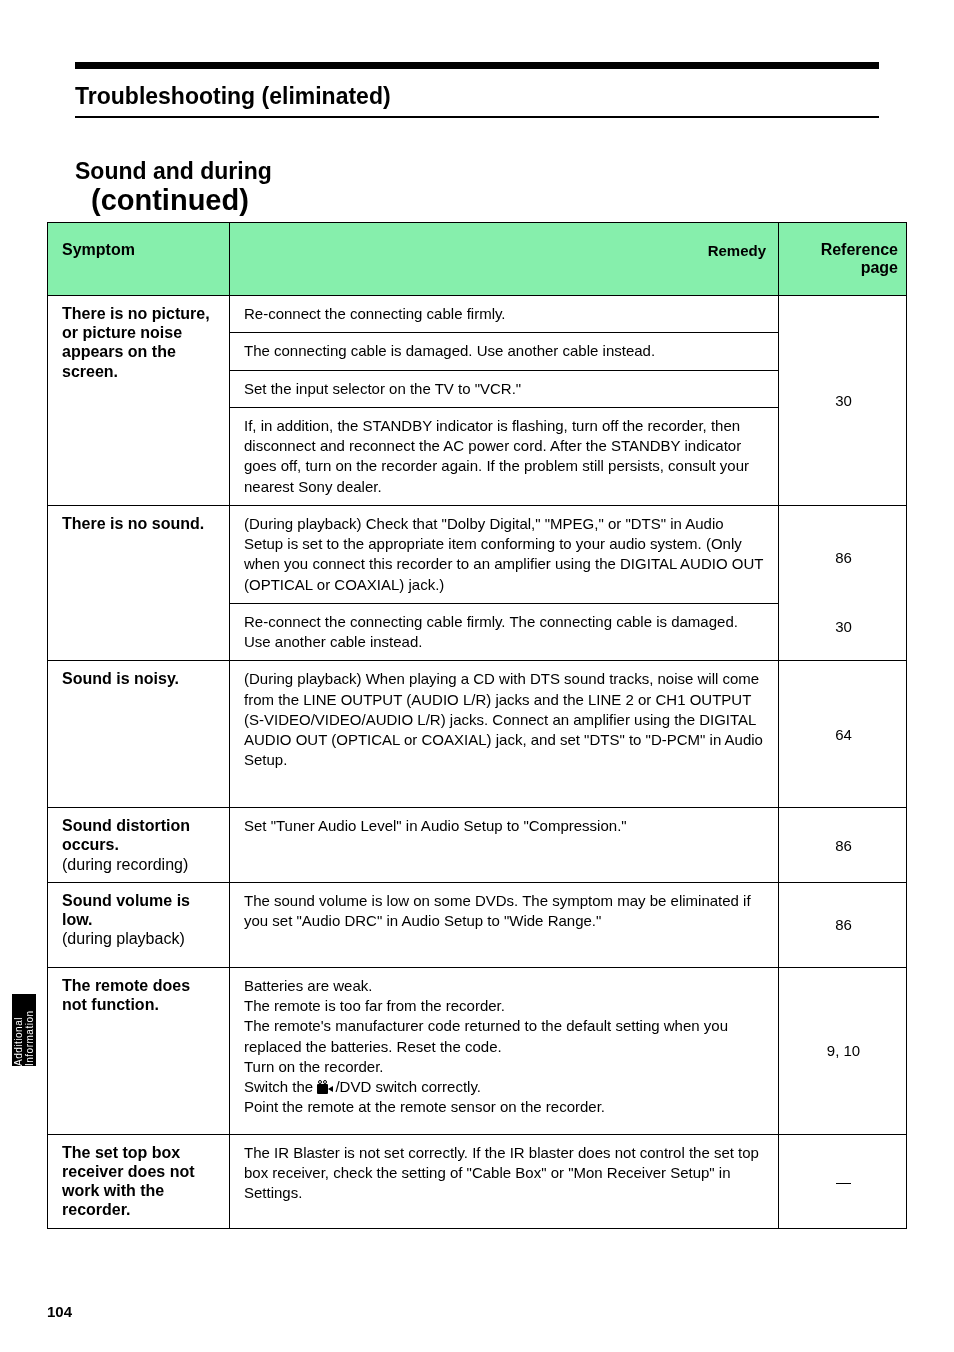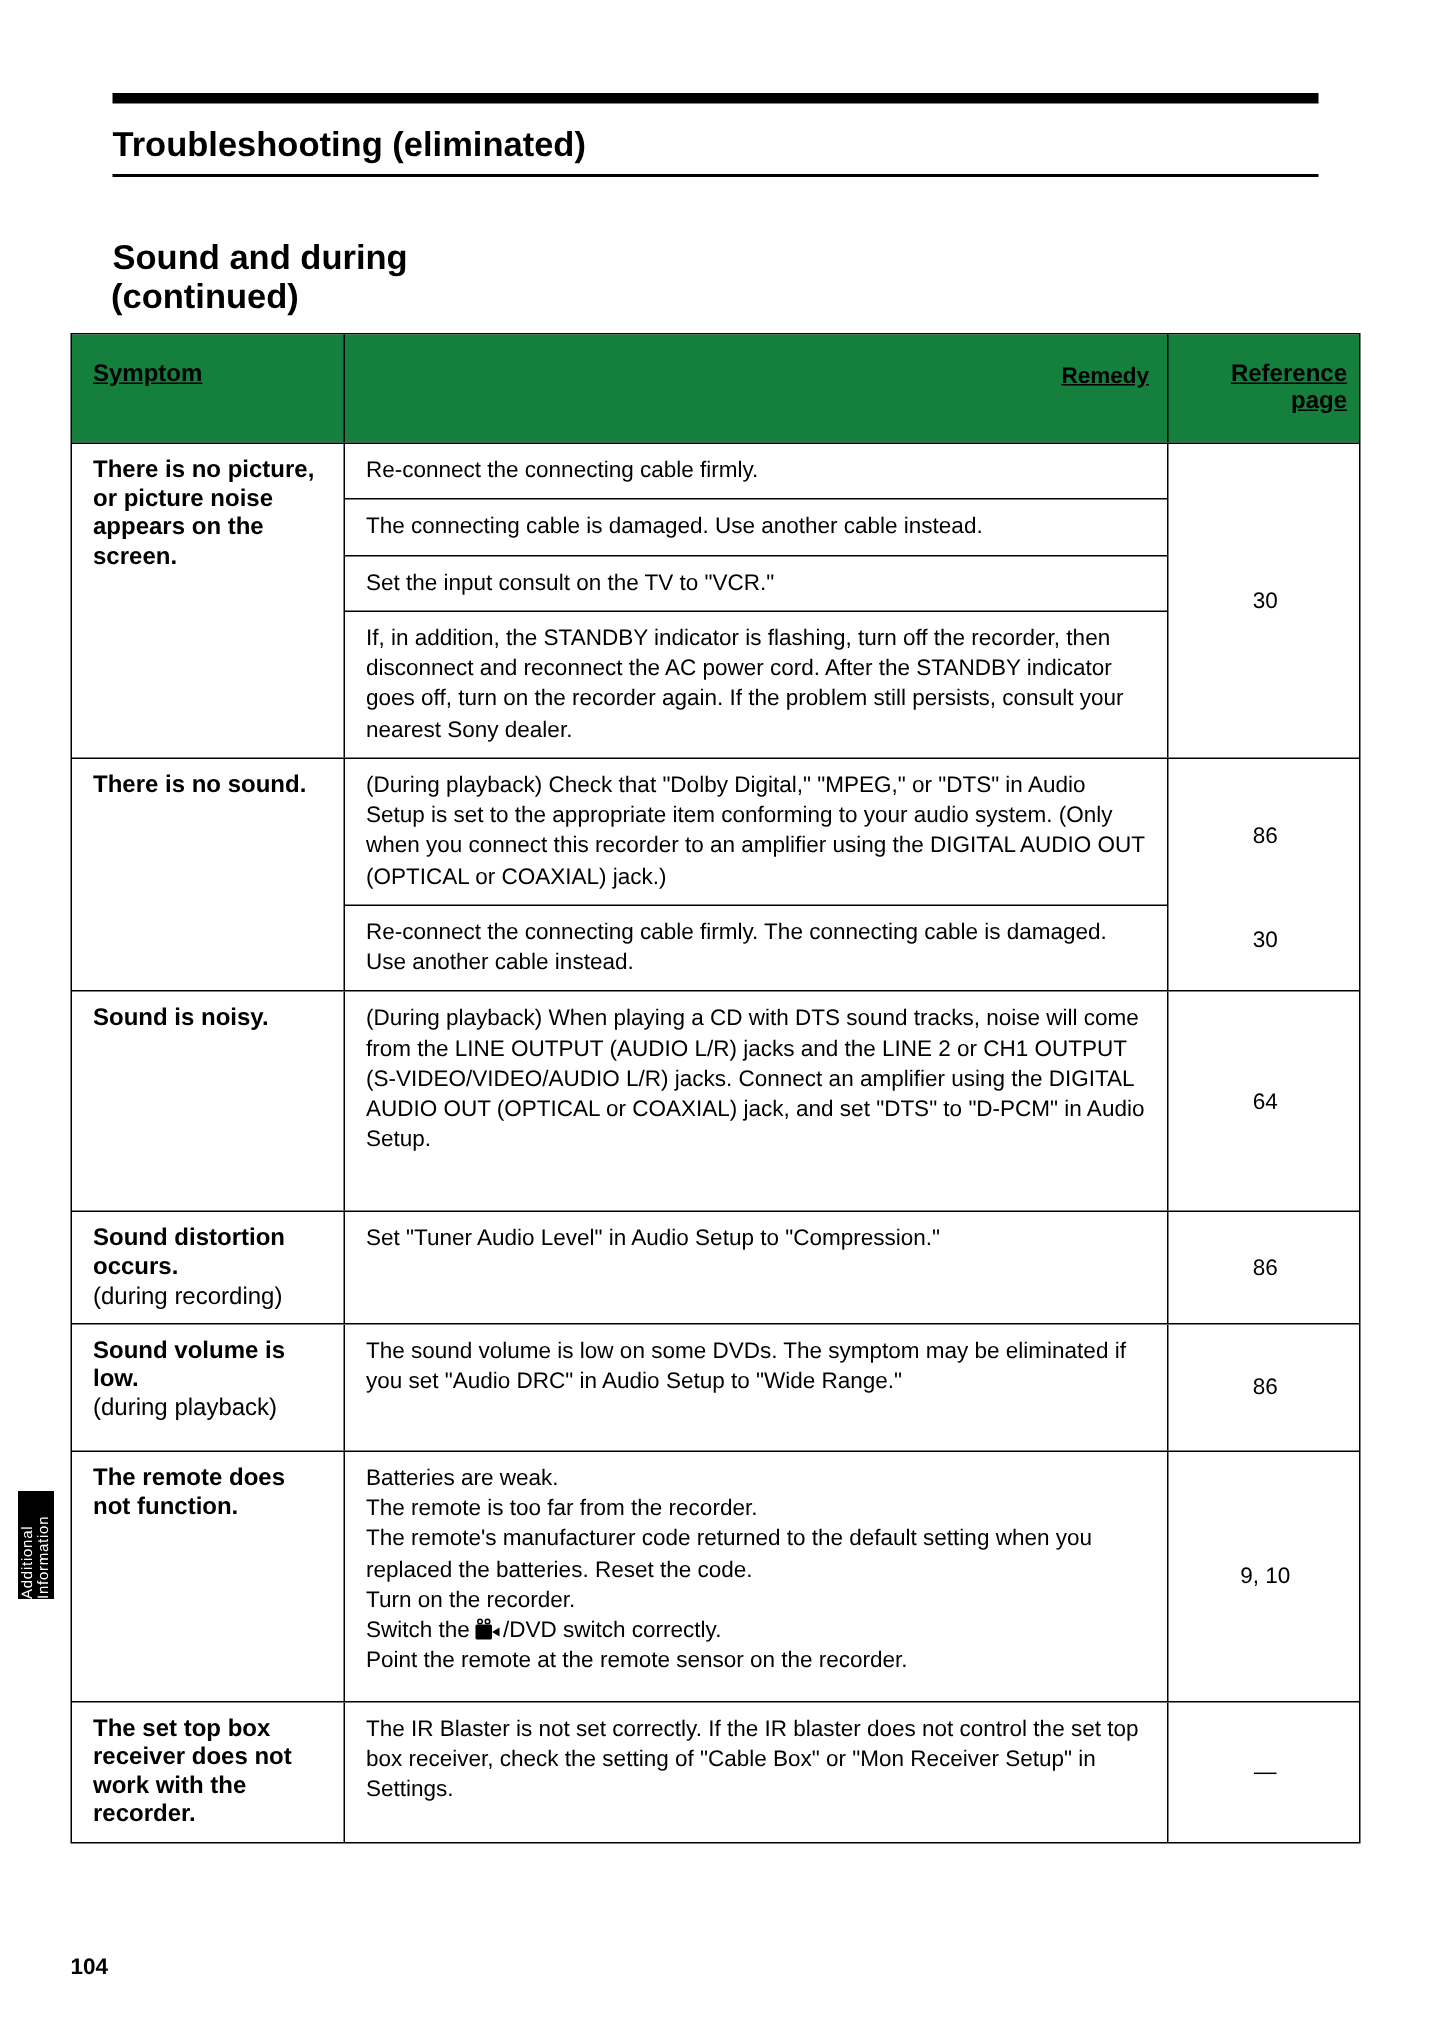--- a/index.html
+++ b/index.html
@@ -44,23 +44,23 @@
   }
   .subtitle1 {
     position: absolute;
     left: 75px;
     top: 158px;
     font-size: 23px;
     font-weight: 700;
   }
   .subtitle2 {
     position: absolute;
-    left: 74px;
+    left: 91px;
     top: 184px;
-    font-size: 23px;
+    font-size: 29px;
     font-weight: 700;
     text-align: center;
   }
 
   .tbl {
     position: absolute;
     left: 47px;
     right: 47px;
     top: 222px;
     border: 1.5px solid #000;
@@ -69,21 +69,21 @@
     display: flex;
     border-top: 1px solid #000;
   }
   .row.first { border-top: none; }
   .c1 { width: 182px; border-right: 1px solid #000; padding: 8px 12px 8px 14px; box-sizing: border-box; }
   .c2 { flex: 1; display: flex; flex-direction: column; }
   .c2sub { border-bottom: 1px solid #000; padding: 8px 12px 8px 14px; display: flex; }
   .c2sub:last-child { border-bottom: none; }
   .c2a { flex: 1; font-size: 15px; line-height: 1.35; }
   .c3 { width: 128px; border-left: 1px solid #000; padding: 8px 8px 8px 10px; box-sizing: border-box; font-size: 15px; vertical-align: middle; }
-  .hdr { background: #15803d; font-weight: 700; text-decoration: underline; }
+  .hdr { background: #86efac; font-weight: 700; }
   .hdr .c1, .hdr .c3 { padding-top: 18px; padding-bottom: 18px; font-size: 16px; }
   .hdr .c2sub { padding-top: 18px; padding-bottom: 18px; font-size: 16px; text-align: right; }
   .c1 .name { font-weight: 700; font-size: 16px; line-height: 1.2; }
   .center-v { display:flex; align-items:center; justify-content:center; }
 
   .side-tab {
     position: absolute;
     left: 12px;
     top: 994px;
     width: 24px;
@@ -161,21 +161,21 @@
           <div class="name">There is no picture, or picture noise appears on the screen.</div>
         </div>
       <div class="c2">
         <div class="c2sub">
             <div class="c2a">Re-connect the connecting cable firmly.</div>
           </div>
         <div class="c2sub">
             <div class="c2a">The connecting cable is damaged. Use another cable instead.</div>
           </div>
         <div class="c2sub">
-            <div class="c2a">Set the input consult on the TV to "VCR."</div>
+            <div class="c2a">Set the input selector on the TV to "VCR."</div>
           </div>
         <div class="c2sub">
             <div class="c2a">If, in addition, the STANDBY indicator is flashing, turn off the recorder, then disconnect and reconnect the AC power cord. After the STANDBY indicator goes off, turn on the recorder again. If the problem still persists, consult your nearest Sony dealer.</div>
           </div>
       </div>
       <div class="c3 center-v">30</div>
     </div>
 
     <div class="row">
       <div class="c1">

